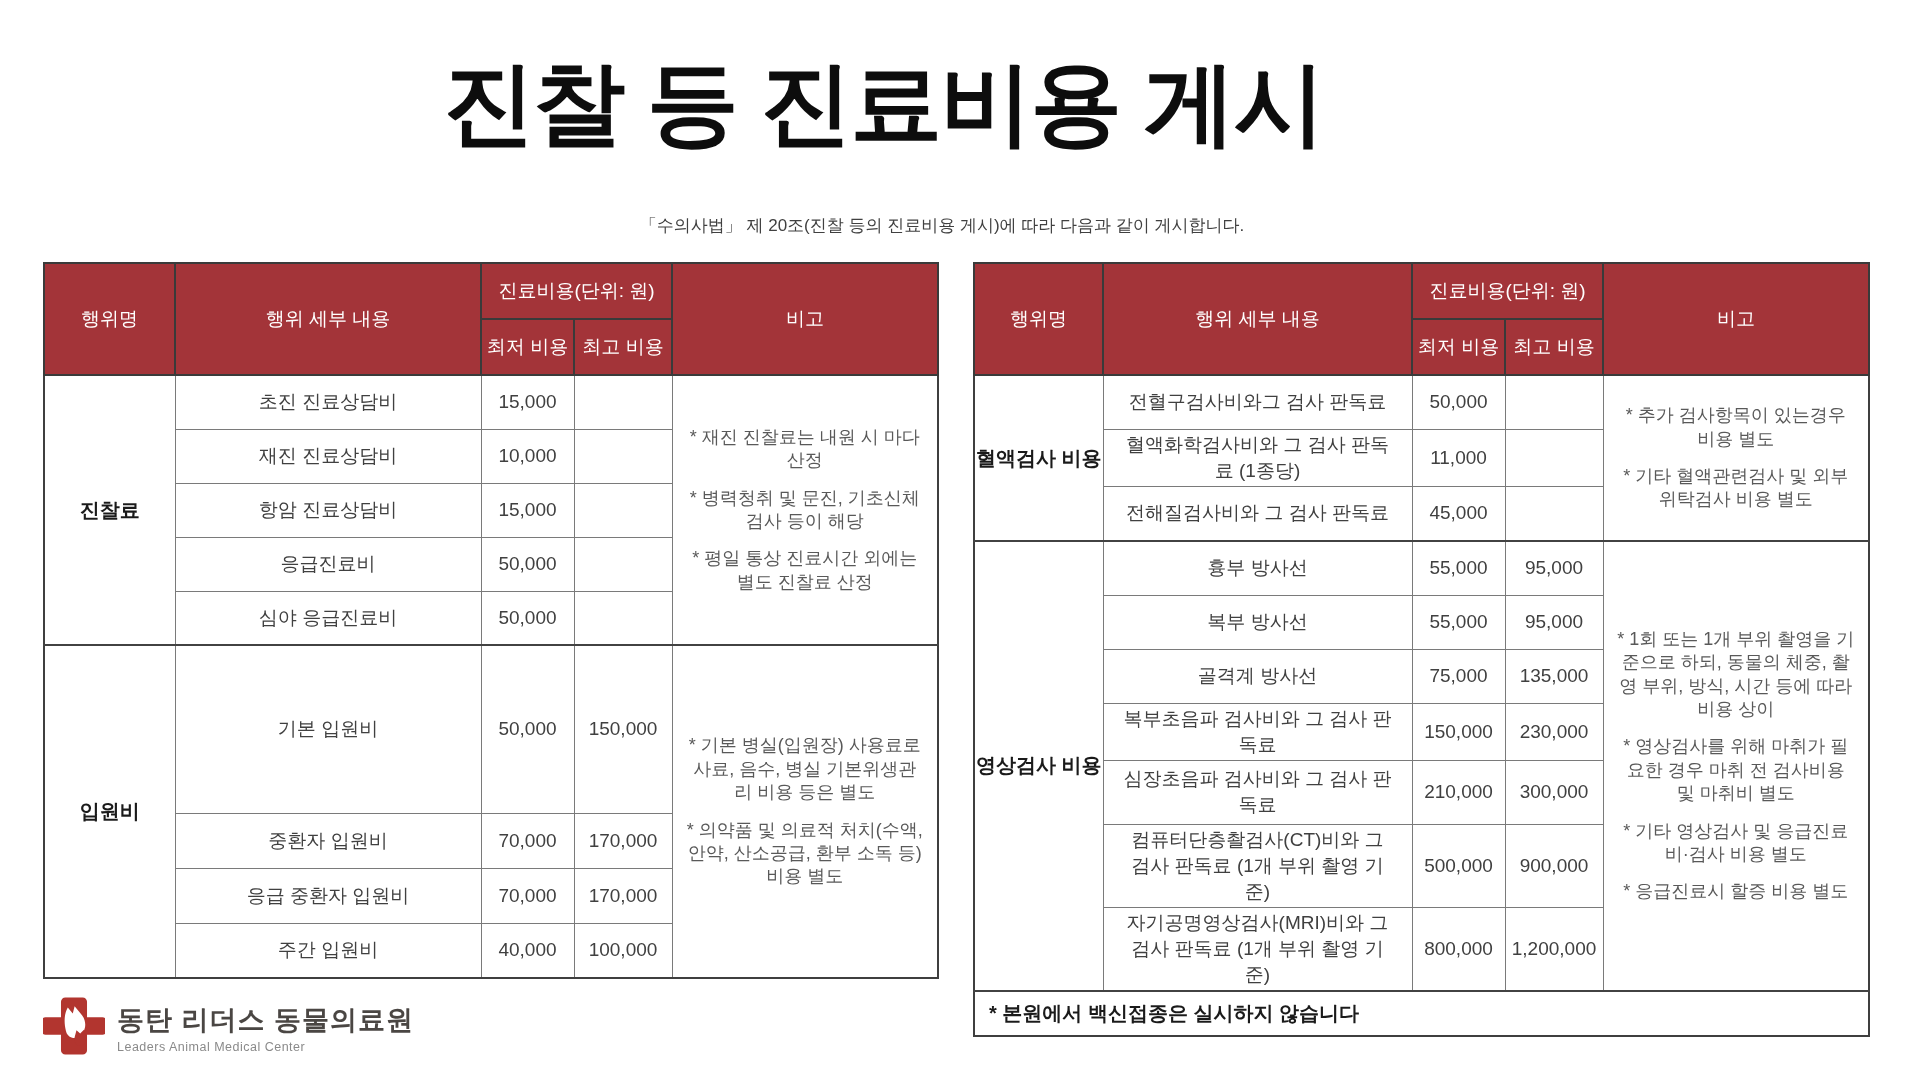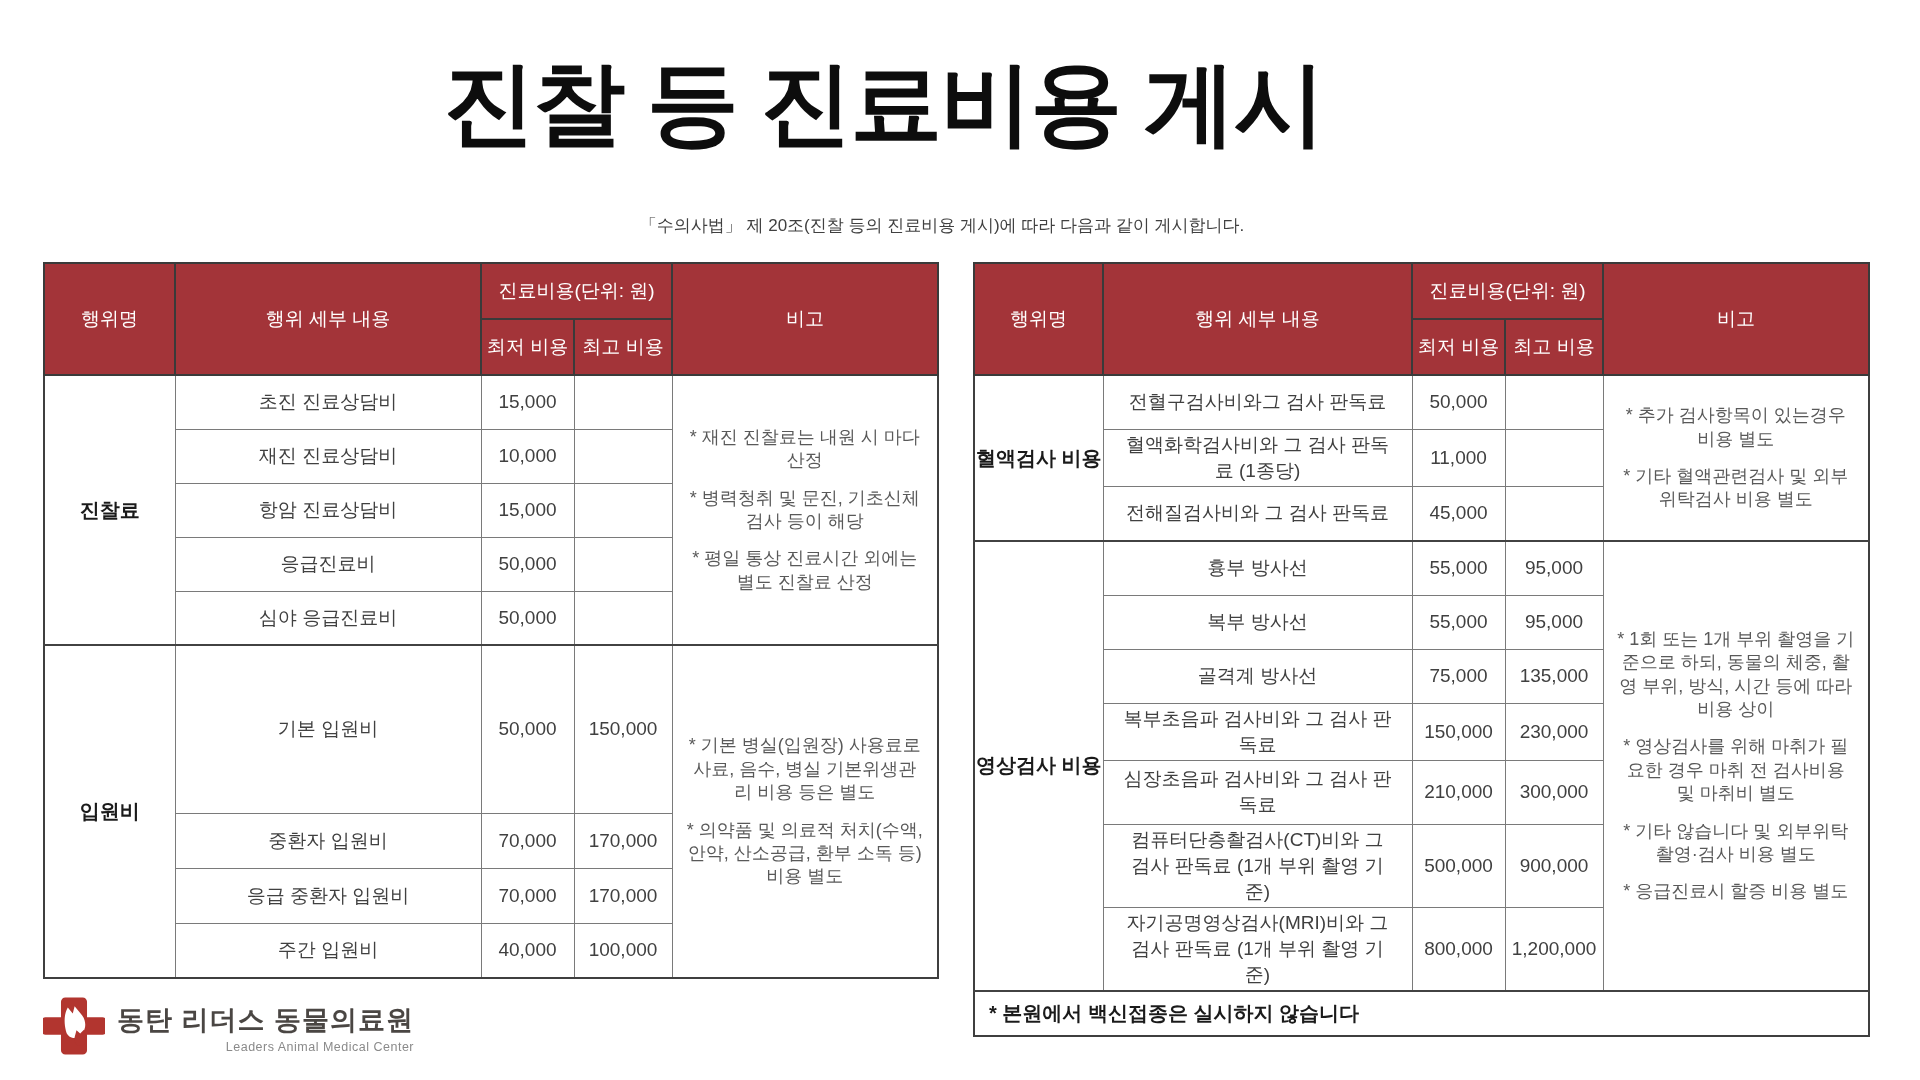--- a/index.html
+++ b/index.html
@@ -37,21 +37,21 @@
   tr.r55  { height:55px; }
   tr.r64  { height:64px; }
   tr.r62  { height:62px; }
   tr.r168 { height:168px; }
   tr.r45  { height:45px;margin-top:27px; }
   tr.sec-start td { border-top:2.2px solid #424242; }
   tr.footer-row td { border-top:2.2px solid #424242; }
 
   .logo { position:absolute; left:43px; top:995px; display:flex; align-items:center; gap:12px; }
   .logo-text .ko { font-size:27px; font-weight:800; color:#4a4643; letter-spacing:1px; }
-  .logo-text .en { font-size:12.5px; color:#8a8a8a; margin-top:2px; letter-spacing:0.5px;text-align:right; }
+  .logo-text .en { font-size:12.5px; color:#8a8a8a; margin-top:2px; letter-spacing:0.5px; }
 </style>
 </head>
 <body>
 
 <div class="page">
 
   <div class="title">진찰 등 진료비용 게시</div>
   <div class="subtitle">「수의사법」 제 20조(진찰 등의 진료비용 게시)에 따라 다음과 같이 게시합니다.</div>
 
   <table class="fee left">
@@ -178,21 +178,21 @@
       </tr>
 
       <tr class="r54 sec-start">
         <td class="action" rowspan="7">영상검사 비용</td>
         <td class="detail">흉부 방사선</td>
         <td class="num">55,000</td>
         <td class="num">95,000</td>
         <td class="note" rowspan="7">
           <div class="note-p">* 1회 또는 1개 부위 촬영을 기준으로 하되, 동물의 체중, 촬영 부위, 방식, 시간 등에 따라 비용 상이</div>
           <div class="note-p">* 영상검사를 위해 마취가 필요한 경우 마취 전 검사비용 및 마취비 별도</div>
-          <div class="note-p">* 기타 않습니다 및 외부위탁촬영·검사 비용 별도</div>
+          <div class="note-p">* 기타 영상검사 및 응급진료비·검사 비용 별도</div>
           <div class="note-p">* 응급진료시 할증 비용 별도</div>
         </td>
       </tr>
       <tr class="r54">
         <td class="detail">복부 방사선</td>
         <td class="num">55,000</td>
         <td class="num">95,000</td>
       </tr>
       <tr class="r54">
         <td class="detail">골격계 방사선</td>

